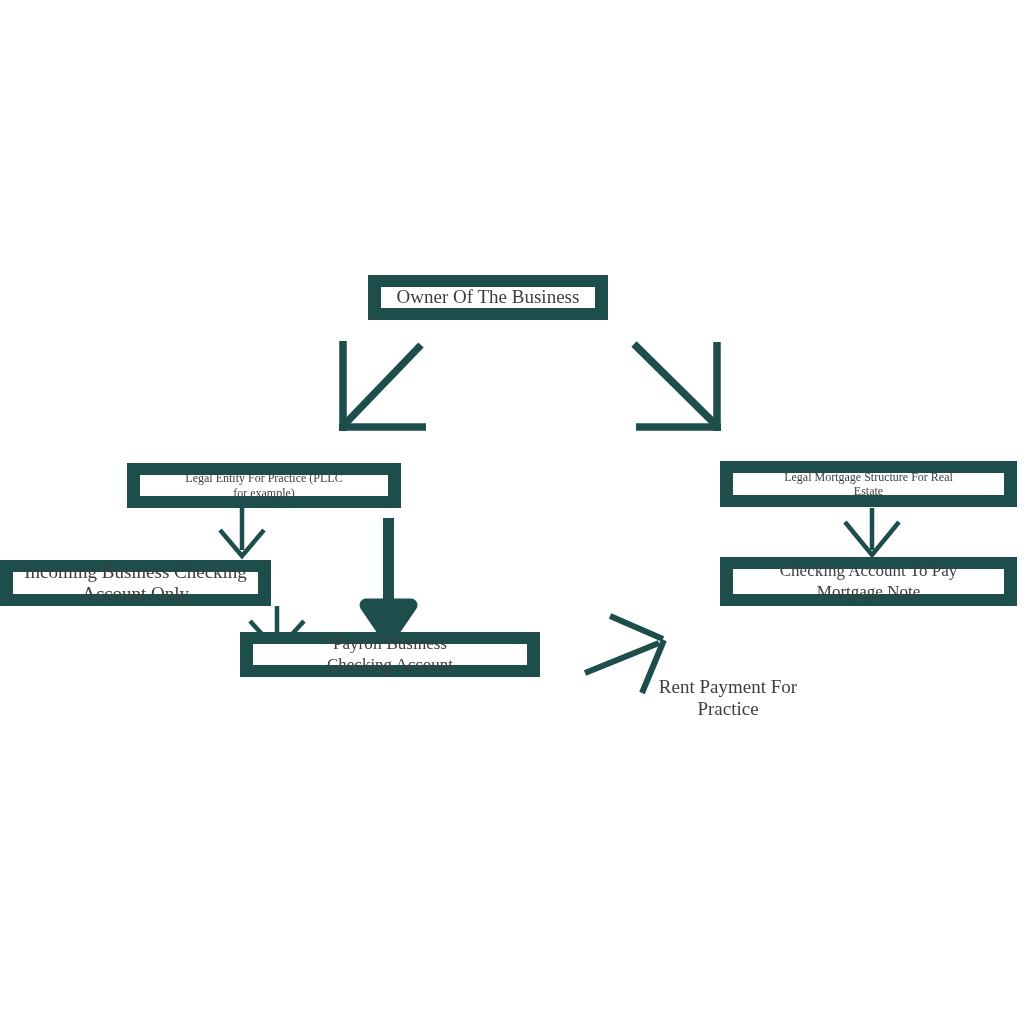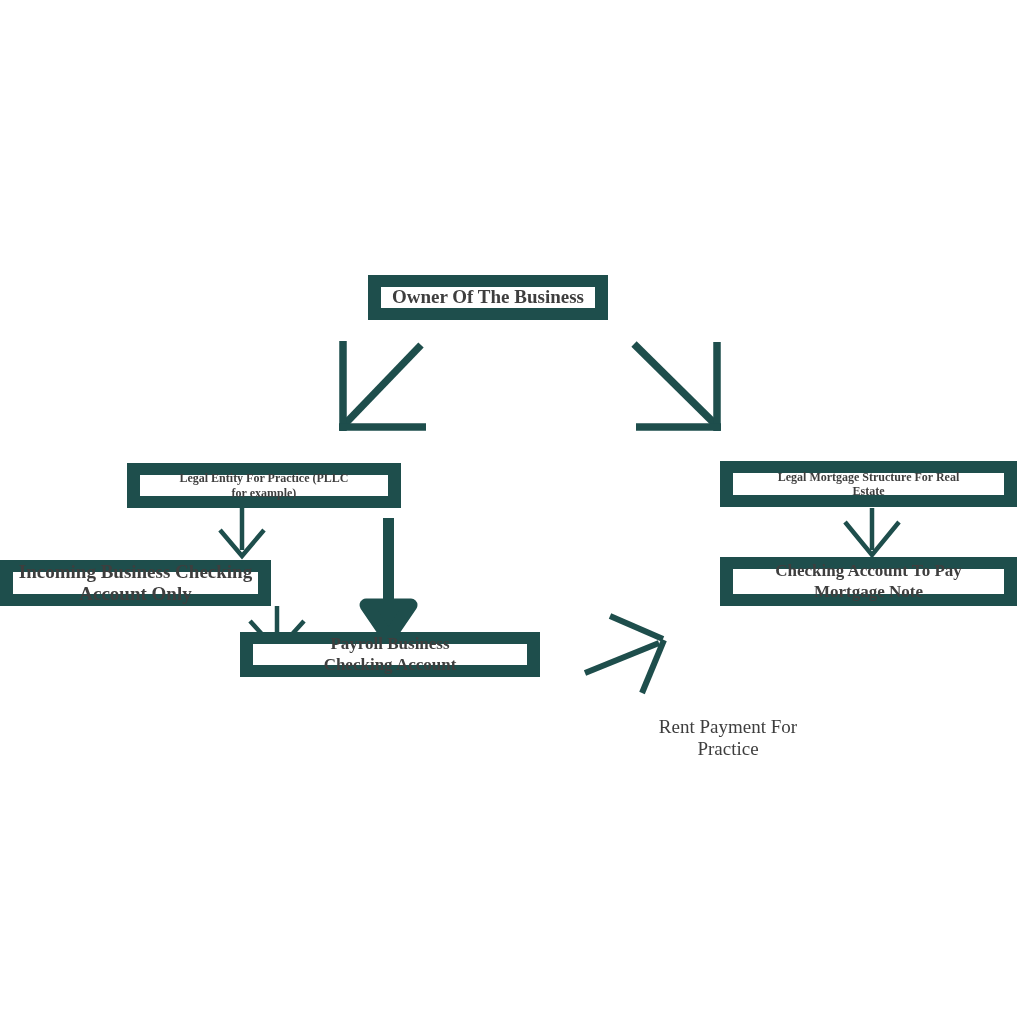--- a/index.html
+++ b/index.html
@@ -27,21 +27,20 @@
   .stroke-thick { stroke: var(--accent); stroke-width: 7.5; fill: none; }
   .stroke-thin  { stroke: var(--accent); stroke-width: 4.5; fill: none; }
   .stroke-rent  { stroke: var(--accent); stroke-width: 6; fill: none; }
   .fill-accent  { fill: var(--accent); }
   .head-round   { fill: var(--accent); stroke: var(--accent); stroke-width: 13; stroke-linejoin: round; }
   .node {
     position: absolute;
     background: var(--accent);
     padding: 12px 13px;
     display: flex;
-    font-weight: bold;
   }
   .node-inner {
     background: #fff;
     flex: 1;
     display: flex;
     align-items: center;
     justify-content: center;
   }
   .node-label {
     color: var(--text);
@@ -50,21 +49,20 @@
     line-height: 1.18;
     padding: 0 2px;
   }
   .annotation {
     position: absolute;
     color: var(--text);
     text-align: center;
     white-space: pre-line;
     line-height: 1.18;
     font-size: 19px;
-    margin-top: 40px;
   }
   .fs-19 { font-size: 19px; }
   .fs-18 { font-size: 17px; }
   .fs-17 { font-size: 12px; }
 </style>
 </head>
 <body>
 
 <div class="canvas">
 

